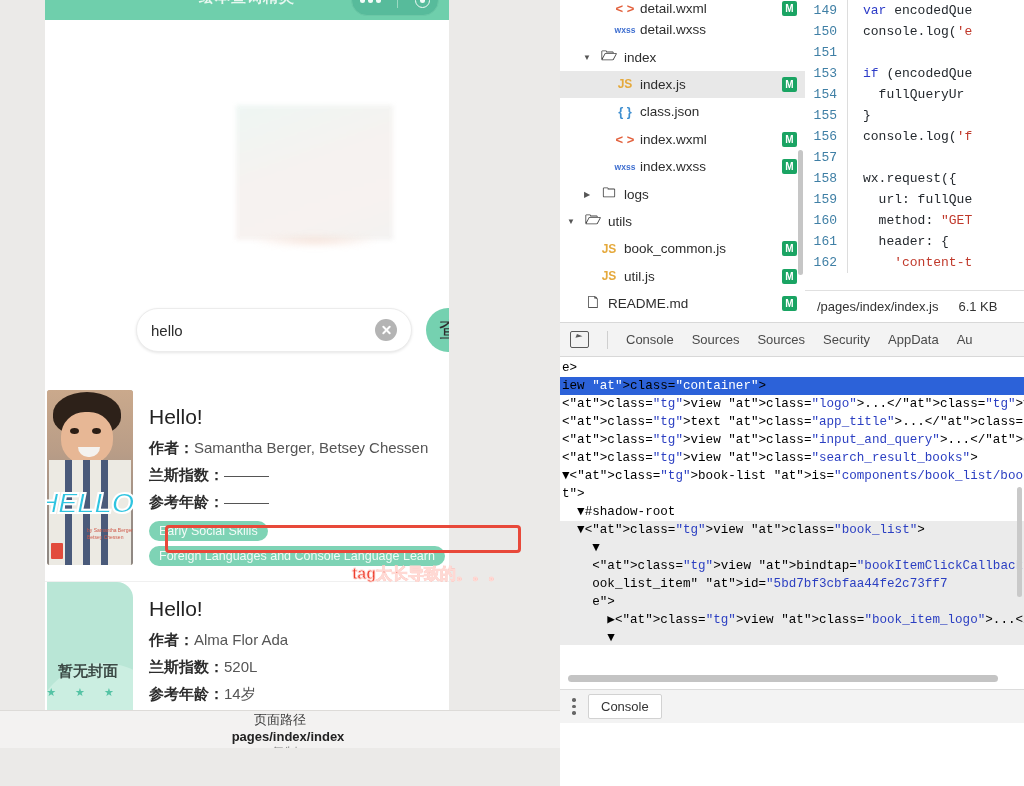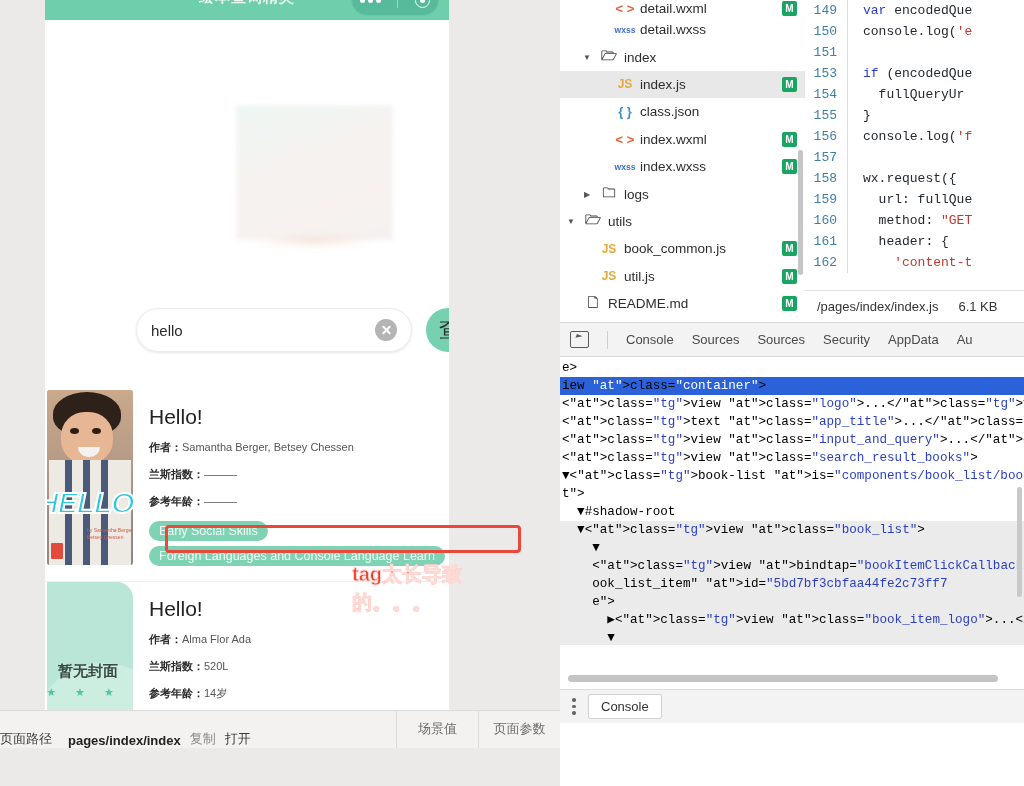--- a/index.html
+++ b/index.html
@@ -102,45 +102,45 @@
     position:absolute;left:-14px;top:80px;width:110px;text-align:center;
     font-size:15px;font-weight:700;color:#3c4a46;
   }
   .cover-ph .stars{
     position:absolute;left:-8px;top:104px;width:90px;text-align:center;color:#55c3a5;
     font-size:11px;letter-spacing:8px;
   }
 
   .binfo { flex:1; padding:14px 12px 10px 16px; min-width:0; }
   .btitle { font-size:21px; color:#222; line-height:26px; margin-bottom:4px; }
-  .brow { font-size:11px; color:#3a3a3a; line-height:27px; white-space:nowrap; }
+  .brow { font-size:15px; color:#3a3a3a; line-height:27px; white-space:nowrap; }
   .brow .k { font-weight:700; color:#2c2c2c; }
   .brow .v { color:#555; }
   .tags { margin-top:6px; }
   .tag {
     display:inline-block; background:#7ed3b5; color:#f2fbf7; border-radius:10px;
     padding:2px 10px; font-size:12.5px; line-height:16px; margin-bottom:5px; white-space:nowrap;
   }
   .tag.overflow { border-radius:10px; }
 
   
   .red-box {
     position:absolute; left:165px; top:525px; width:356px; height:28px;
     border:3px solid #e8493a; border-radius:4px; pointer-events:none; z-index:40;
   }
   .red-note {
     position:absolute; left:352px; top:560px; width:160px; z-index:41;
-    color:#ee3f2e; font-size:20px; font-weight:800; line-height:28px;
+    color:#ee3f2e; font-size:16px; font-weight:800; line-height:28px;
     -webkit-text-stroke:0.8px #ffd9d4;
   }
 
   
   #statusbar {
     position:absolute; left:0; bottom:0; width:560px; height:38px; background:#f3f2f1;
-    border-top:1px solid #dddbd8; display:flex; align-items:flex-end; font-size:13px; color:#3c3c3c;
+    border-top:1px solid #dddbd8; display:flex; align-items:center; font-size:13px; color:#3c3c3c;flex-direction:column;
   }
   #statusbar .sb-label { margin-left:-8px; padding-left:8px; color:#3c3c3c; }
   #statusbar .sb-path { margin-left:16px; font-weight:700; color:#222; }
   #statusbar .sb-link { margin-left:9px; color:#8a8a8a; }
   #statusbar .spacer { flex:1; }
   #statusbar .sb-cell {
     width:82px; text-align:center; color:#6d6d6d; border-left:1px solid #dddbd8; height:38px;
     display:flex;align-items:center;justify-content:center;margin-top:16px;
   }
 

